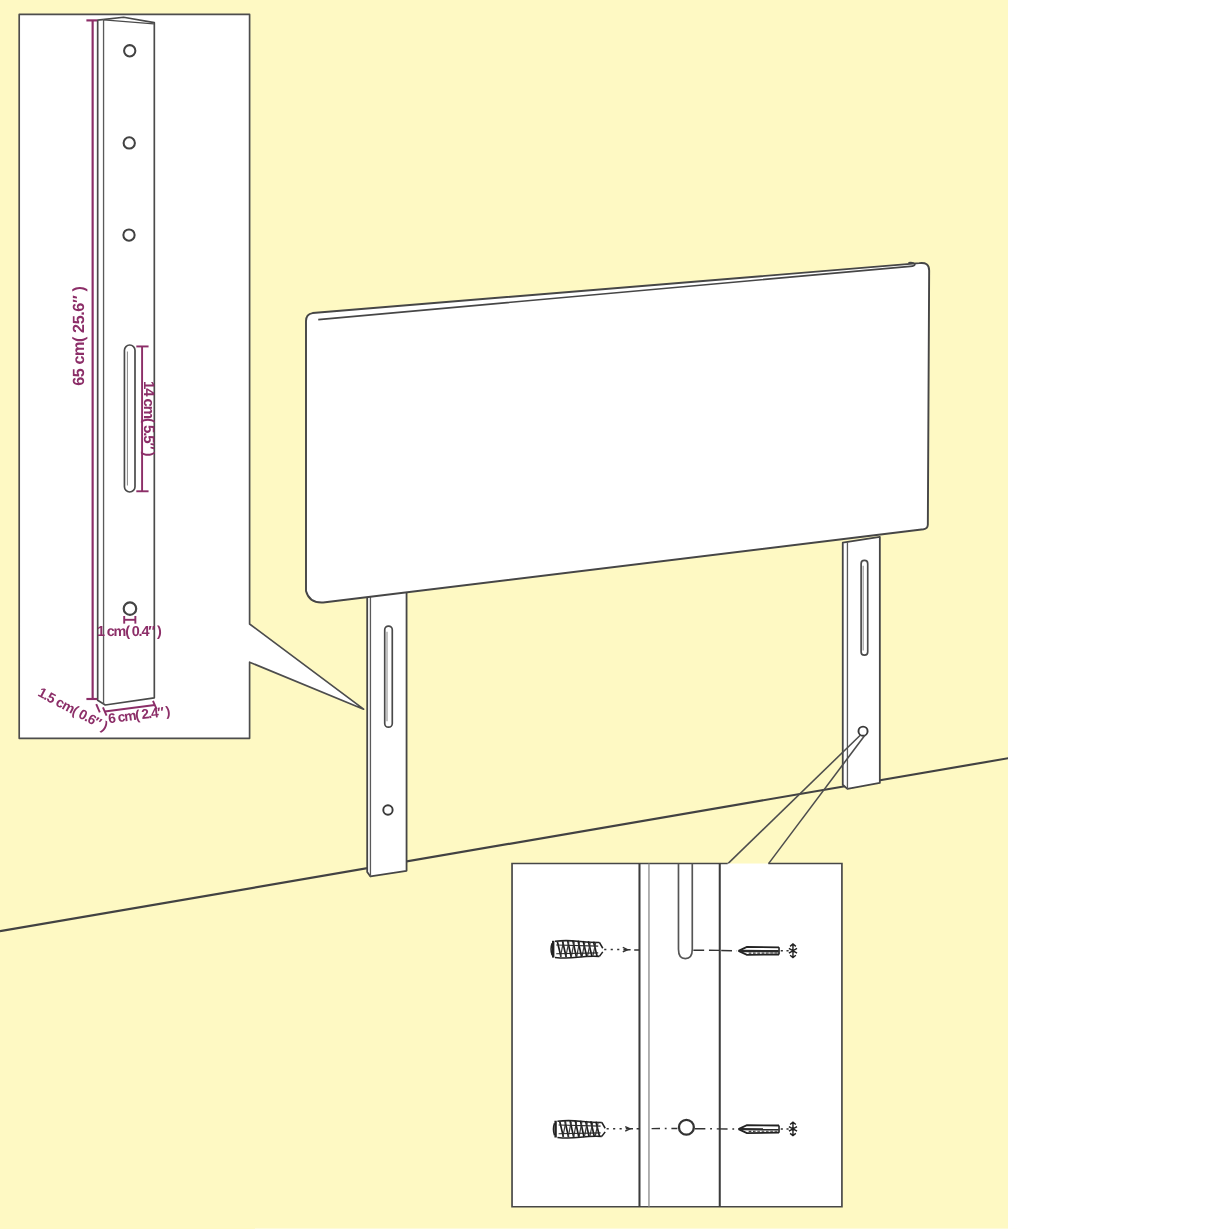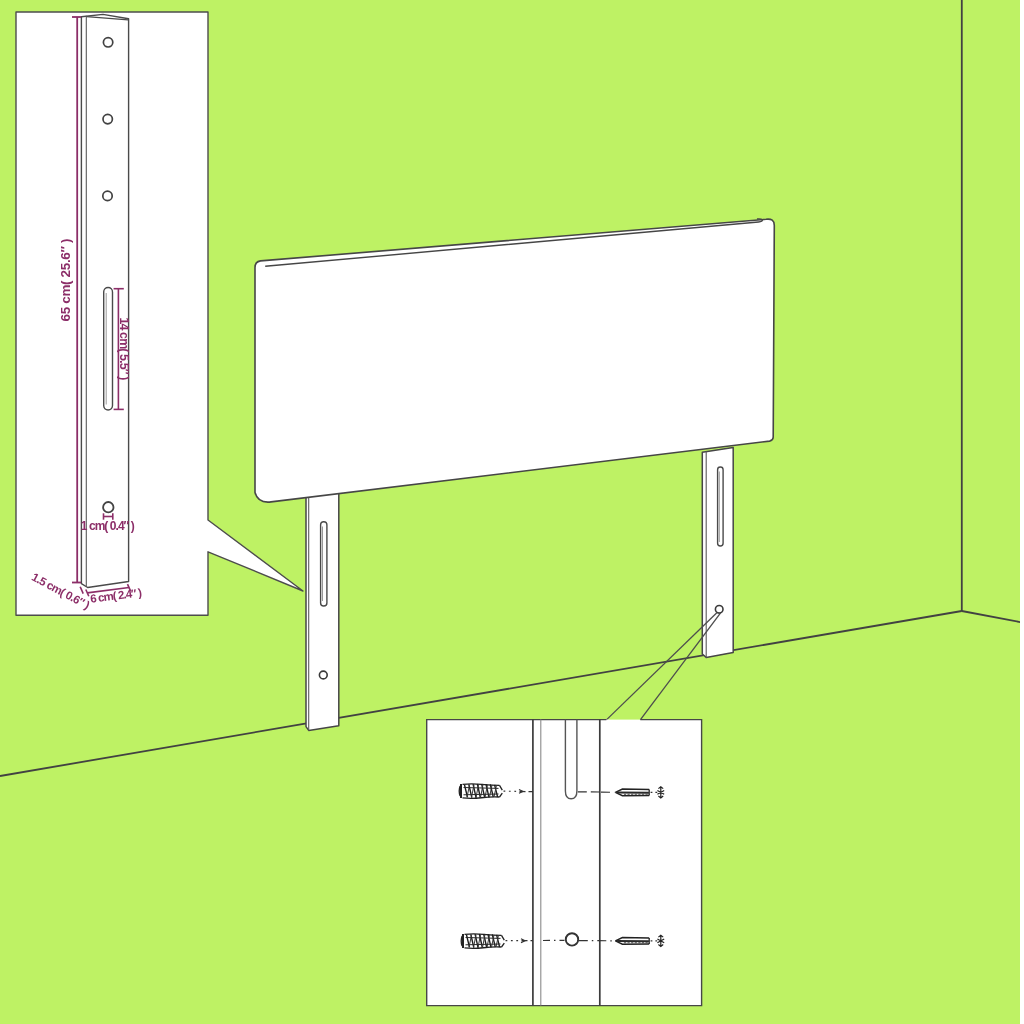--- a/index.html
+++ b/index.html
@@ -1,16 +1,16 @@
 <!DOCTYPE html>
 <html><head>
 <meta charset="utf-8">
 <style>
 html,body{margin:0;padding:0;background:#ffffff;}
-#stage{position:relative;width:1020px;height:1024px;background:#bef264;overflow:hidden;}
+#stage{position:relative;width:840px;height:1024px;background:#fef9c3;overflow:hidden;}
 svg text{font-family:"Liberation Sans",sans-serif;font-weight:bold;fill:#8c2e68;}
 </style>
 </head>
 <body>
 <div id="stage">
 <svg width="1024" height="1024" viewBox="0 0 1024 1024" xmlns="http://www.w3.org/2000/svg">
 <defs>
 <g id="plug">
   <path d="M1.5,-7 L1.5,7" stroke="#222" stroke-width="2" fill="none"></path>
   <path d="M0.6,-5 Q-1.2,0 0.6,5" stroke="#222" stroke-width="1.3" fill="none"></path>

